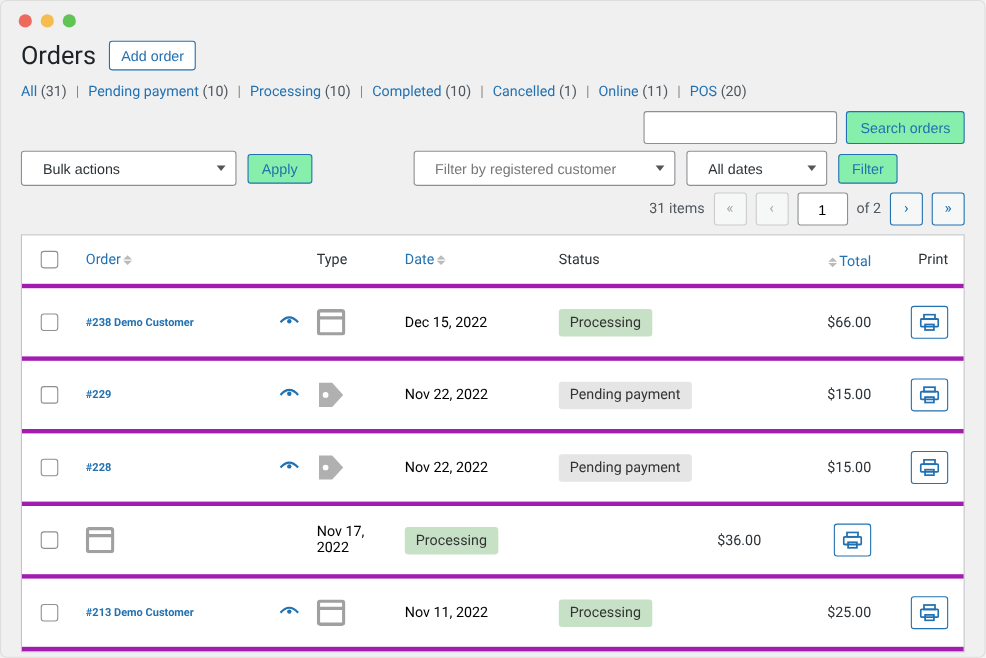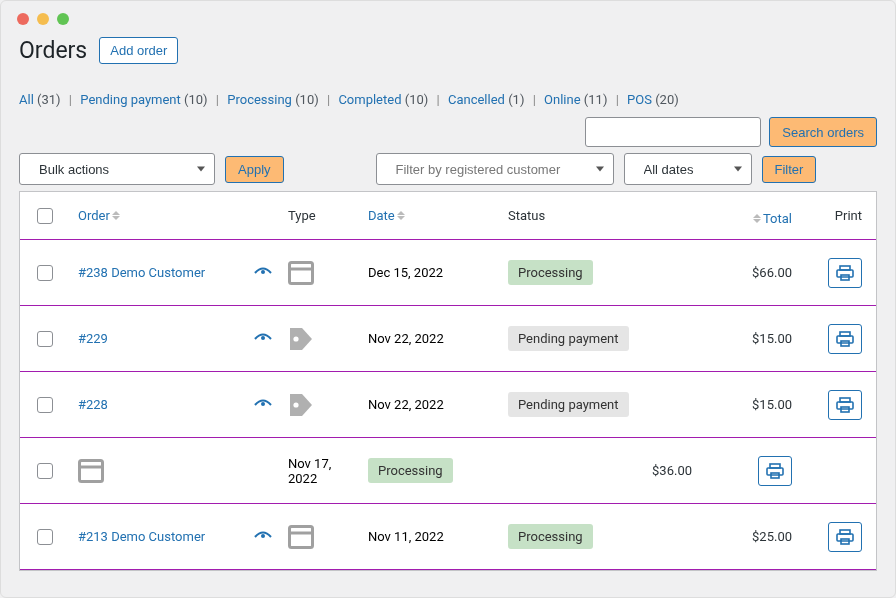--- a/index.html
+++ b/index.html
@@ -3,53 +3,53 @@
   <meta charset="utf-8">
   <style>
     * { box-sizing: border-box; margin: 0; padding: 0; }
     body { font-family: -apple-system, BlinkMacSystemFont, "Segoe UI", Roboto, sans-serif; background: #f0f0f1; width: 896px; height: 598px; overflow: hidden; border: 1px solid #ddd; border-radius: 6px; }
     .traffic-lights { display: flex; gap: 8px; padding: 12px 16px; }
     .tl { width: 12px; height: 12px; border-radius: 50%; }
     .tl.red { background: #ed6a5e; }
     .tl.yellow { background: #f5bd4f; }
     .tl.green { background: #61c454; }
     .content { padding: 0 18px; }
-    .header-row { display: flex; align-items: flex-end; gap: 12px; margin-bottom: 28px; }
+    .header-row { display: flex; align-items: flex-end; gap: 12px; margin-bottom: 12px; }
     h1 { font-size: 23px; font-weight: 400; color: #1d2327; }
     .btn-outline { border: 1px solid #2271b1; color: #2271b1; background: #fff; padding: 5px 10px; font-size: 13px; border-radius: 3px; cursor: pointer; }
     .filters-row { font-size: 13px; color: #2271b1; margin-bottom: 10px; }
     .filters-row .fitem { display: inline; text-align: right; }
     .filters-row .count { color: #50575e; }
     .filters-row .sep { color: #888; margin: 0 5px; }
     .search-row { display: flex; justify-content: flex-end; gap: 8px; margin-bottom: 6px; }
     .search-row input[type="text"] { width: 176px; height: 30px; border: 1px solid #8c8f94; border-radius: 3px; padding: 0 8px; font-size: 13px; }
-    .btn-outline2 { border: 1px solid #2271b1; color: #2271b1; background: #fdba74; padding: 5px 12px; font-size: 13px; border-radius: 3px; cursor: pointer; }
+    .btn-outline2 { border: 1px solid #2271b1; color: #2271b1; background: #86efac; padding: 5px 12px; font-size: 13px; border-radius: 3px; cursor: pointer; }
     .toolbar-row { display: flex; align-items: center; gap: 10px; margin-bottom: 6px; }
     .sel { height: 32px; border: 1px solid #8c8f94; border-radius: 3px; font-size: 13px; background: #fff; padding: 0 19px; color: #2c3338; appearance: none; position: relative; }
     .sel-wrap { position: relative; display: inline-block; }
     .sel-wrap::after { content: ""; position: absolute; right: 10px; top: 50%; transform: translateY(-50%); width: 0; height: 0; border-left: 4px solid transparent; border-right: 4px solid transparent; border-top: 5px solid #555; pointer-events: none; }
     .bulk-sel { width: 196px; }
     .dates-sel { width: 128px; }
     .cust-sel { width: 238px; color: #777; }
     .pager-row { display: flex; justify-content: flex-end; align-items: center; gap: 8px; font-size: 13px; color: #50575e; margin-bottom: 8px; }
     .pager-btn { width: 30px; height: 30px; border: 1px solid #2271b1; color: #2271b1; background: #f6f7f7; border-radius: 3px; display: flex; align-items: center; justify-content: center; cursor: pointer; font-size: 14px; }
     .pager-btn.disabled { color: #aaa; border-color: #ccc; cursor: default; }
     .pager-input { width: 46px; height: 30px; border: 1px solid #8c8f94; border-radius: 3px; text-align: center; font-size: 13px; }
     .table { background: #fff; border: 1px solid #c3c4c7; }
-    .thead, .trow { display: grid; grid-template-columns: 50px 210px 80px 140px 200px 100px 70px; align-items: center; font-size: 13px; border-bottom: 1px solid #a21caf; }
+    .thead, .trow { display: grid; grid-template-columns: 50px 210px 80px 140px 200px 100px 70px; align-items: center; font-size: 13px; border-bottom: 4px solid #a21caf; }
     .thead { height: 48px; color: #2c3338; }
     .trow { height: 66px; }
     .thead > div, .trow > div { padding: 0 8px; }
     .th-sort { color: #2271b1; cursor: pointer; display: inline-flex; align-items: center; gap: 2px; }
     .th-plain { color: #2c3338; }
     .sort-arrows { display: inline-flex; flex-direction: column; gap: 0; line-height: 6px; color: #bbb; }
     .sort-arrows .up { border-left: 4px solid transparent; border-right: 4px solid transparent; border-bottom: 4px solid #bbb; width: 0; height: 0; margin-bottom: 1px; }
     .sort-arrows .down { border-left: 4px solid transparent; border-right: 4px solid transparent; border-top: 4px solid #bbb; width: 0; height: 0; }
     .chk { width: 16px; height: 16px; border: 1px solid #8c8f94; border-radius: 3px; background: #fff; display: block; margin: 0 auto; }
-    .order-link { color: #2271b1; font-weight: 400; font-size: 13px; }
+    .order-link { color: #2271b1; font-weight: 700; font-size: 10px; }
     .eye { color: #2271b1; margin-left: 6px; }
     .status-pill { display: inline-block; padding: 5px 10px; border-radius: 3px; font-size: 13px; color: #333; }
     .status-processing { background: #c6e1c6; }
     .status-pending { background: #e5e5e5; }
     .total-cell { text-align: right; color: #2c3338; }
     .print-cell { text-align: right; }
     .print-btn { width: 34px; height: 30px; border: 1px solid #2271b1; color: #2271b1; background: #fff; border-radius: 3px; display: inline-flex; align-items: center; justify-content: center; cursor: pointer; }
     .order-col { display: flex; align-items: center; justify-content: space-between; }
     .type-icon { color: #999; display: flex; }
     svg { display: block; }
@@ -78,20 +78,29 @@
 
   <div class="toolbar-row">
     <span class="sel-wrap"><select class="sel bulk-sel"><option>Bulk actions</option></select></span>
     <button class="btn-outline2">Apply</button>
     <div style="width:72px"></div>
     <span class="sel-wrap"><select class="sel cust-sel"><option>Filter by registered customer</option></select></span>
     <span class="sel-wrap"><select class="sel dates-sel"><option>All dates</option></select></span>
     <button class="btn-outline2">Filter</button>
   </div>
 
+  <div class="pager-row">
+    <span>31 items</span>
+    <div class="pager-btn disabled">«</div>
+    <div class="pager-btn disabled">‹</div>
+    <input class="pager-input" value="1" style="">
+    <span>of 2</span>
+    <div class="pager-btn">›</div>
+    <div class="pager-btn">»</div>
+  </div>
 
   <div class="table">
     <div class="thead">
       <div>
           <span class="chk"></span>
         </div>
       <div><span class="th-sort">
             <span>Order</span>
             <span class="sort-arrows">
               <span class="up"></span>

